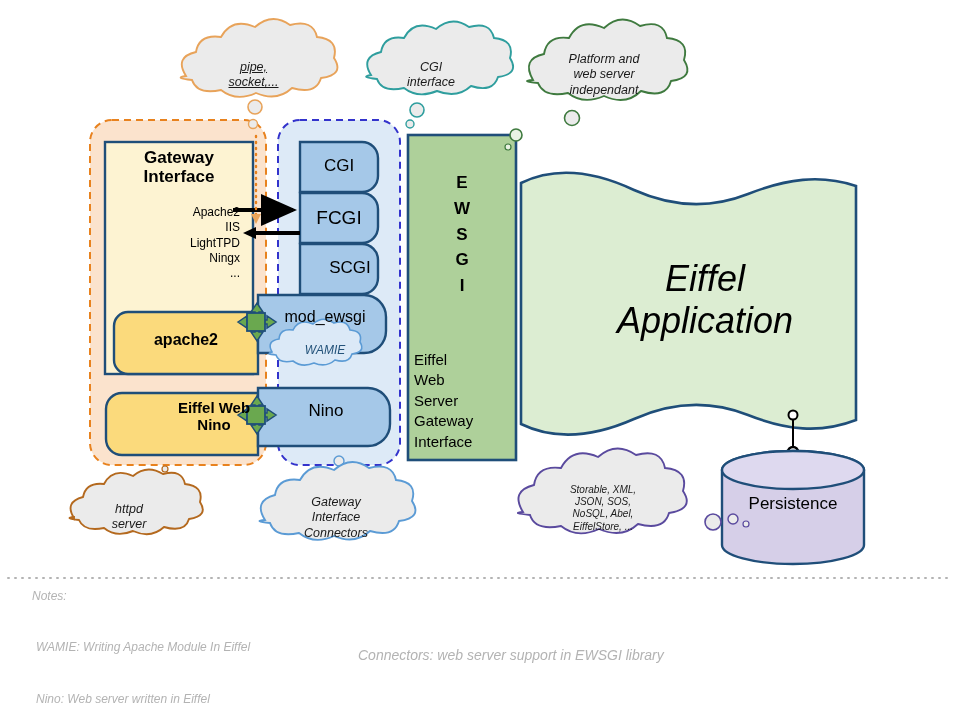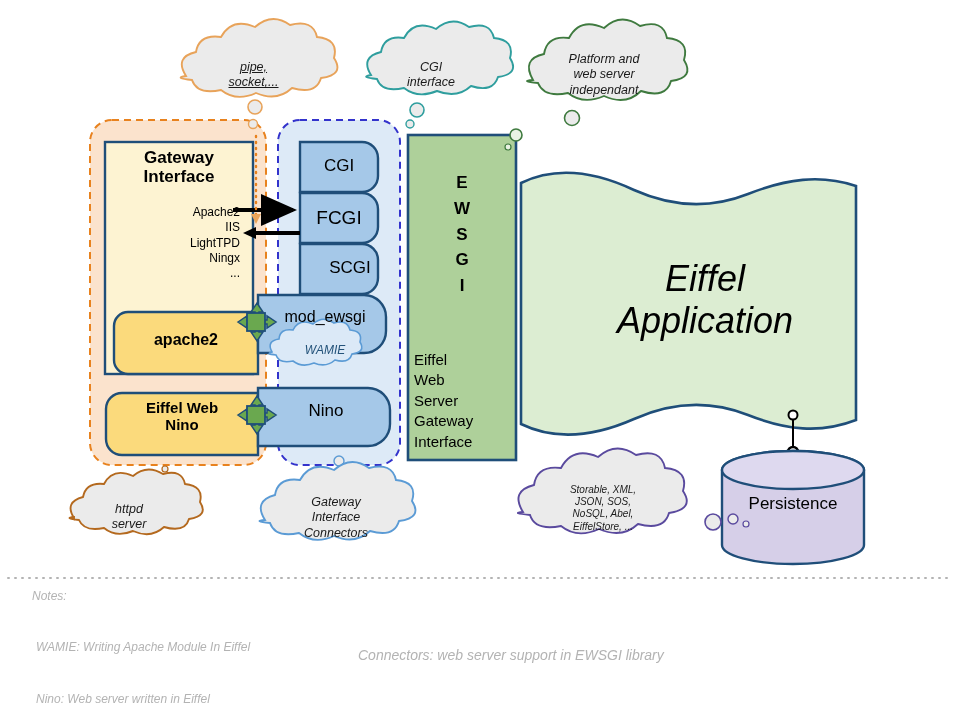--- a/index.html
+++ b/index.html
@@ -177,21 +177,21 @@
   </div>
   <div class="lbl" style="left:105px;top:205px;width:135px;font-size:12px;text-align:right;line-height:1.28;">
     <div>Apache2</div>
     <div>IIS</div>
     <div>LightTPD</div>
     <div>Ningx</div>
     <div>...</div>
   </div>
   <div class="lbl txt-bold" style="left:114px;top:331px;width:144px;font-size:16px;">apache2</div>
 
-  <div class="lbl txt-bold" style="left:106px;top:400px;width:152px;font-size:15px;">
+  <div class="lbl txt-bold" style="left:106px;top:400px;width:152px;font-size:15px;padding-left:32px;">
     <div>Eiffel Web</div>
     <div>Nino</div>
   </div>
 
   <div class="lbl" style="left:300px;top:156px;width:78px;font-size:17px;">CGI</div>
   <div class="lbl" style="left:300px;top:207px;width:78px;font-size:19px;">FCGI</div>
   <div class="lbl" style="left:300px;top:258px;width:100px;font-size:17px;">SCGI</div>
   <div class="lbl" style="left:266px;top:308px;width:118px;font-size:16px;">mod_ewsgi</div>
   <div class="lbl" style="left:266px;top:401px;width:120px;font-size:17px;">Nino</div>
 

